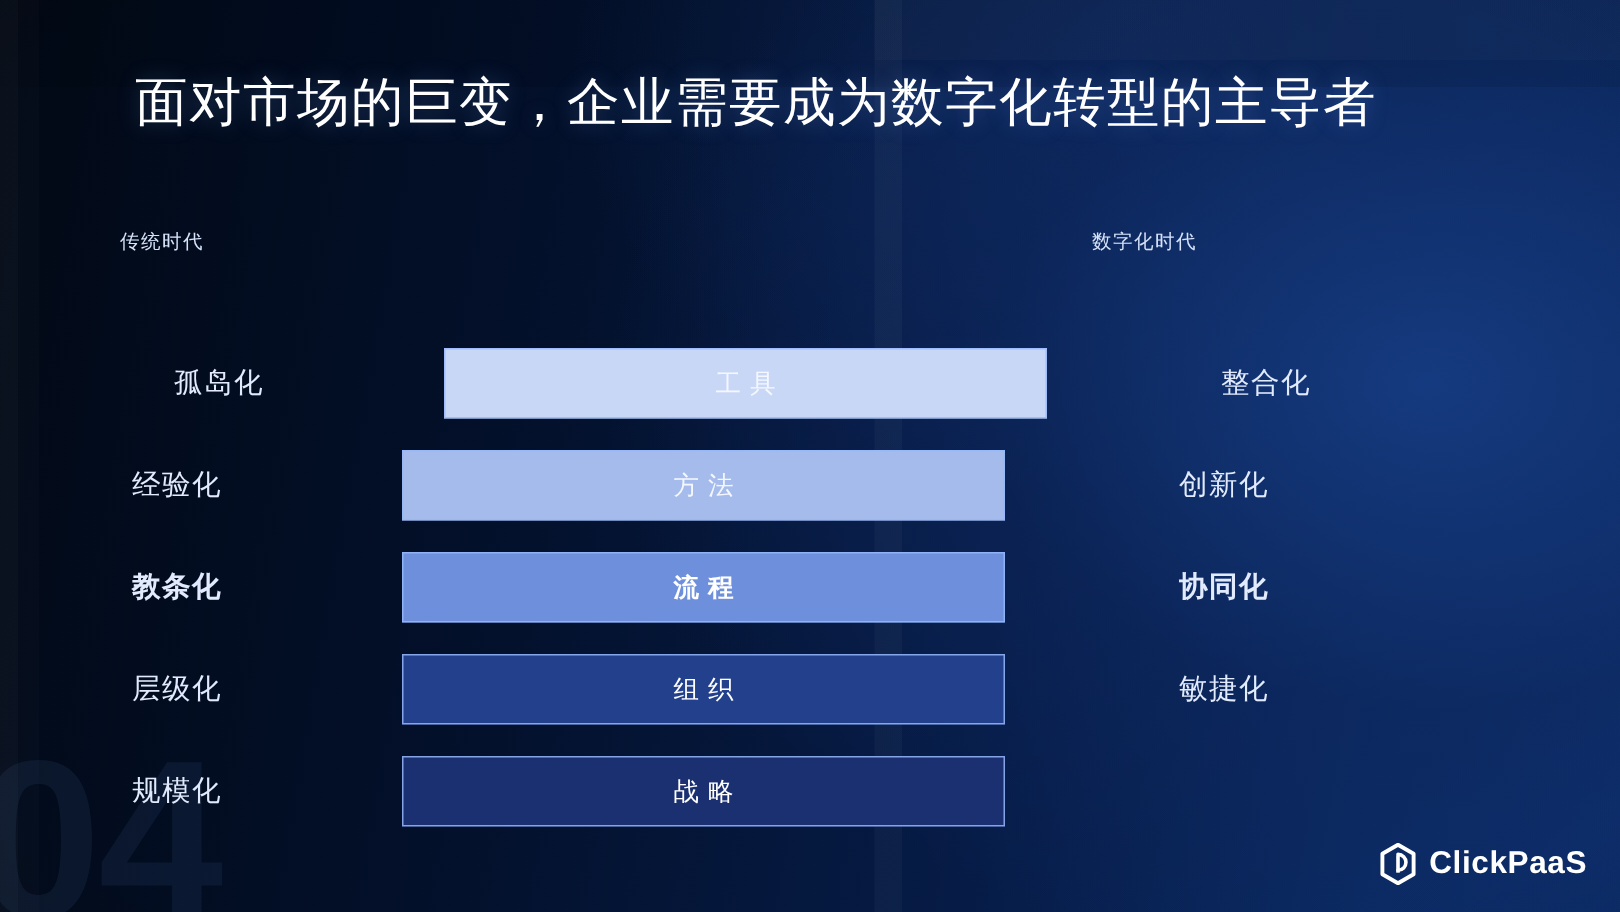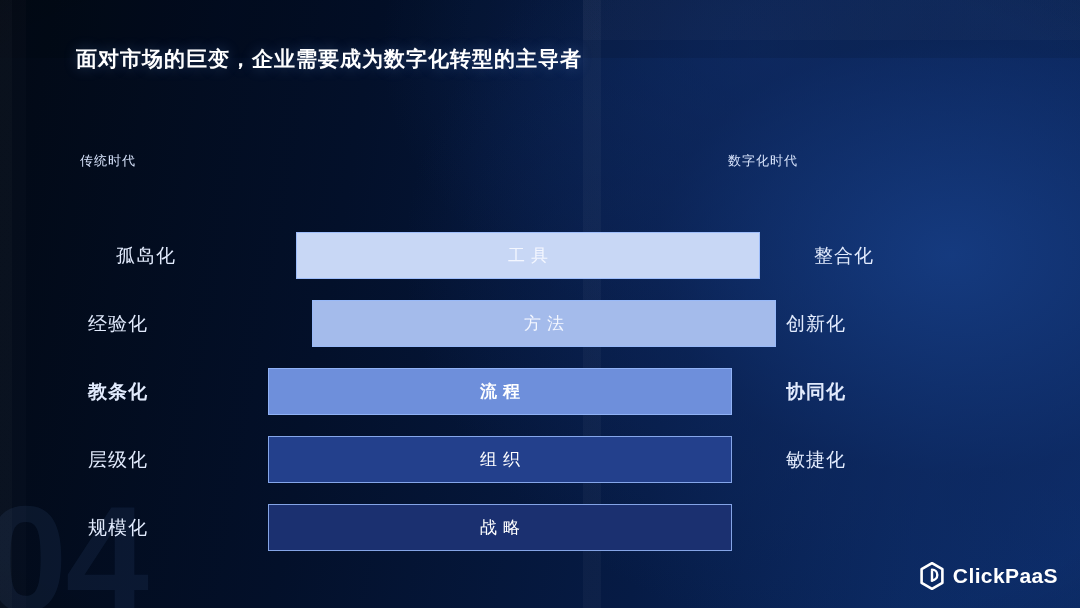--- a/index.html
+++ b/index.html
@@ -52,24 +52,24 @@
     font-weight:bold;
     letter-spacing:-2px;
     color:rgba(110,150,225,0.085);
     line-height:1;
     user-select:none;
     pointer-events:none;
   }
 
   .title {
     position:absolute;
-    left:76px;
+    left:90px;
     top:45px;
-    font-size:21px;
-    font-weight:bold;
+    font-size:35px;
+    font-weight:normal;
     color:#ffffff;
     letter-spacing:1px;
     white-space:nowrap;
     text-shadow:0 0 14px rgba(120,170,255,0.30);
   }
 
   .col-head {
     position:absolute;
     top:152px;
     font-size:13px;
@@ -97,21 +97,21 @@
     color:#e2ebfd;
     letter-spacing:1px;
     white-space:nowrap;
   }
   .side-label.left  { left:88px; }
   .side-label.right { left:786px; }
 
   .bar {
     position:absolute;
     left:268px;
-    width:464px;
+    width:402px;
     height:47px;
     border:1px solid rgba(150,185,250,0.85);
     display:flex;
     align-items:center;
     justify-content:center;
   }
   .bar-label {
     font-family:"DejaVu Serif", "Liberation Serif", serif;
     font-size:17px;
     color:#ffffff;
@@ -154,21 +154,21 @@
   <div class="rows" id="rows-container">
       <div class="row" style="top: 232px; margin-left: 28px;">
         <div class="side-label left">孤岛化</div>
         <div class="bar light" style="background: rgb(200, 215, 245);">
           <span class="bar-label">工具</span>
         </div>
         <div class="side-label right">整合化</div>
       </div>
       <div class="row" style="top: 300px;">
         <div class="side-label left">经验化</div>
-        <div class="bar light" style="background: rgb(164, 187, 235); margin-left: 44px;">
+        <div class="bar light" style="background: rgb(164, 187, 235);">
           <span class="bar-label">方法</span>
         </div>
         <div class="side-label right">创新化</div>
       </div>
       <div class="row" style="top: 368px; font-weight: bold;">
         <div class="side-label left">教条化</div>
         <div class="bar" style="background: rgb(110, 143, 219);">
           <span class="bar-label">流程</span>
         </div>
         <div class="side-label right">协同化</div>

